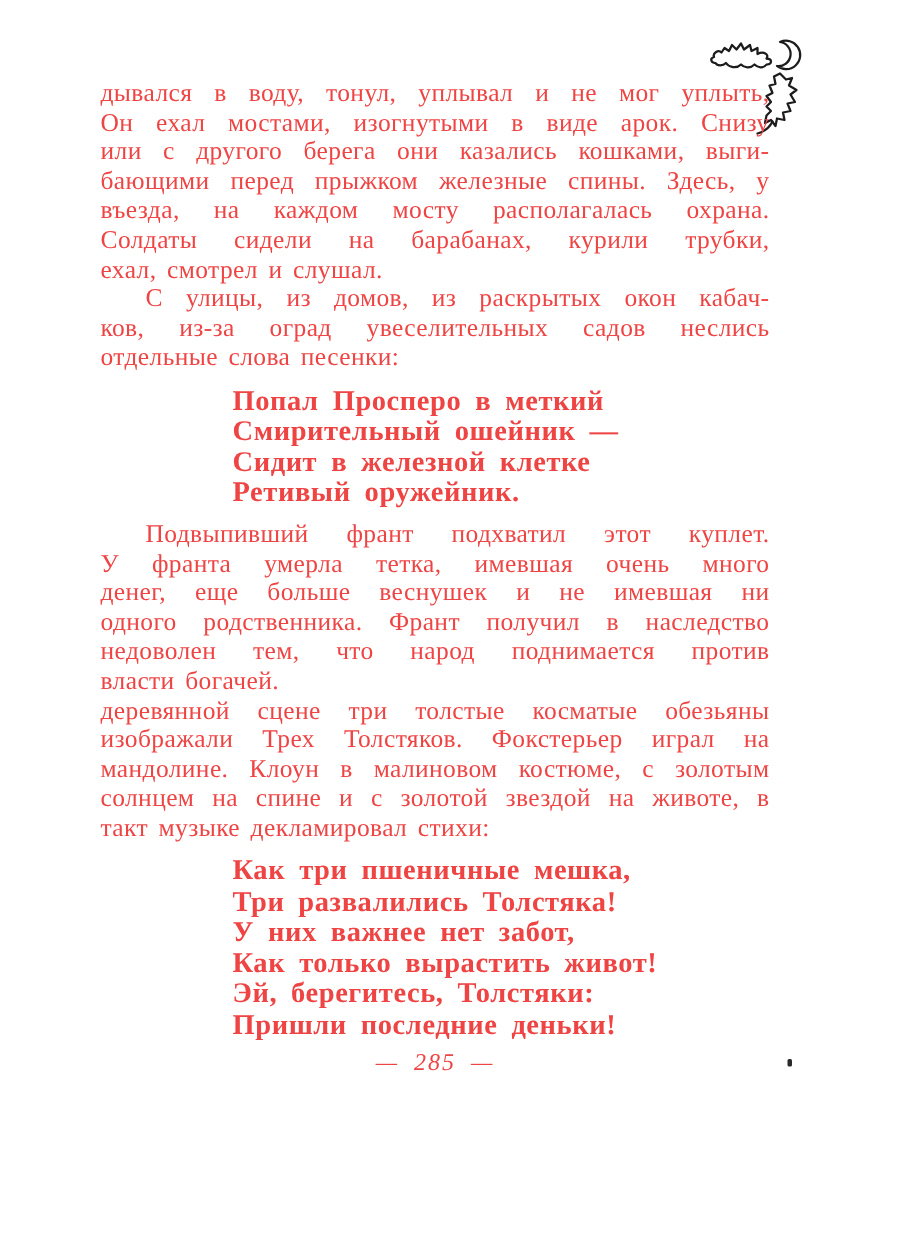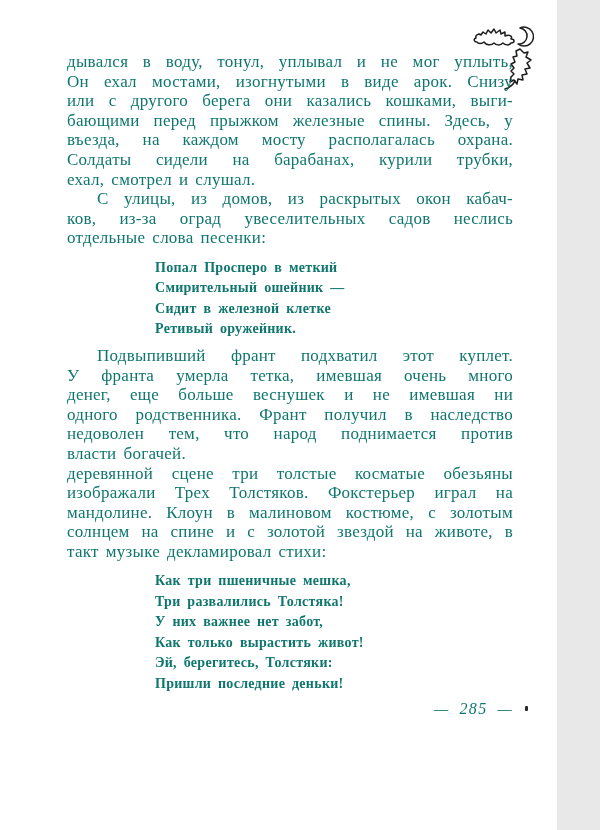--- a/index.html
+++ b/index.html
@@ -2,24 +2,24 @@
 <html><head>
 <meta charset="utf-8">
 <style>
   html,body{margin:0;padding:0;}
   body{
     font-family:"Liberation Serif","DejaVu Serif",serif;
     background:#e8e8e8;
   }
   .page{
     position:relative;
-    width:557px;height:830px;
+    width:600px;height:830px;
     background:#ffffff;
     overflow:hidden;
-    color:#0f766e;
+    color:#ef4444;
   }
   .text-column{
     position:absolute;
     left:67px;top:52px;
     width:446px;
   }
   .para{
     font-size:17px;
     line-height:19.6px;
     letter-spacing:0.015em;
@@ -28,30 +28,30 @@
   .para .line{white-space:nowrap;}
   .para .line.just{
     white-space:normal;
     text-align:justify;
     text-align-last:justify;
     word-spacing:normal;
   }
   .line.indent{text-indent:30px;}
   .verse{
     margin:10px 0 6px 88px;
-    font-size:14px;
+    font-size:19px;
     font-weight:bold;
     line-height:20.5px;
     letter-spacing:0.02em;
     word-spacing:0.22em;
   }
   .verse .line{white-space:nowrap;}
   .footer{
     margin-top:6px;
-    text-align:right;
+    text-align:center;
     font-style:italic;
     font-size:16px;
     letter-spacing:0.08em;
     word-spacing:0.3em;
   }
   .corner-art{
     position:absolute;
     left:470px;top:24px;
     width:70px;height:70px;
   }

